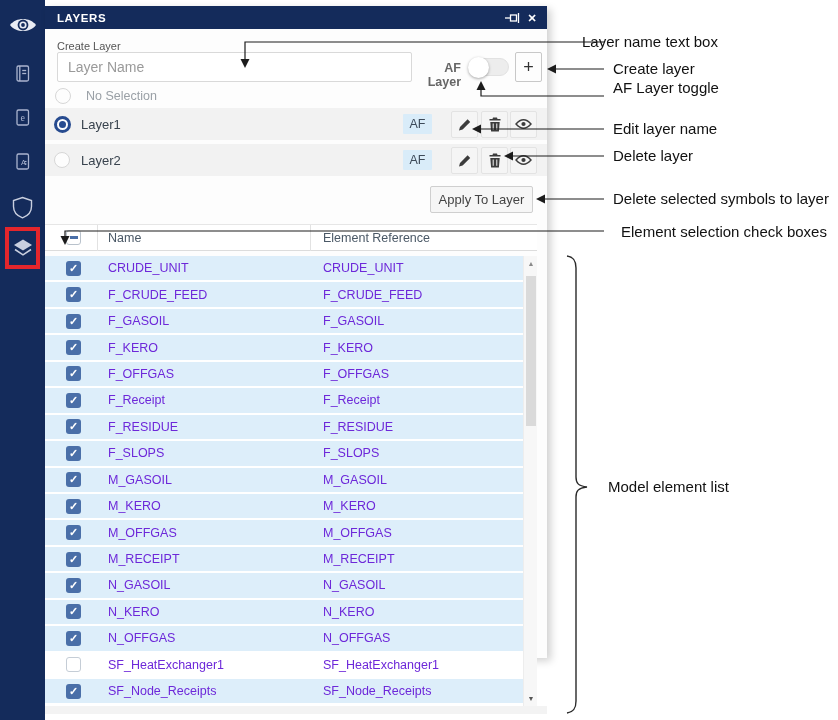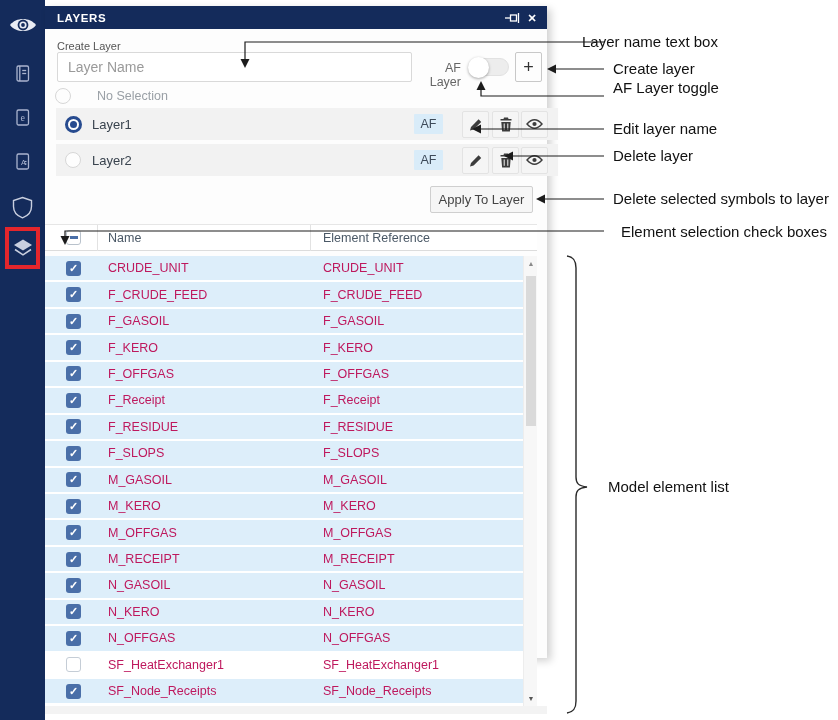--- a/index.html
+++ b/index.html
@@ -20,36 +20,36 @@
   .titlebar .title { color:#ffffff; font-size:11.5px; font-weight:bold; letter-spacing:0.6px; margin-left:12px; }
   .tb-btn { position:absolute; top:4px; width:16px; height:16px; display:flex; align-items:center;
     justify-content:center; cursor:pointer; }
   .tb-pin { right:26px; } .tb-close { right:7px; color:#fff; font-size:11px; font-weight:bold; }
 
   .create-label { position:absolute; left:12px; top:34px; font-size:11px; color:#555; }
   .layer-input { position:absolute; left:12px; top:46px; width:355px; height:30px; border:1px solid #d9d9d9;
     border-radius:2px; background:#fff; font-size:14px; color:#333; padding:0 10px;
     font-family:"Liberation Sans", sans-serif; }
   .layer-input::placeholder { color:#9a9a9a; }
-  .af-label { position:absolute; left:366px; top:55px; width:50px; text-align:right; font-size:12.5px; color:#666; }
+  .af-label { position:absolute; left:366px; top:55px; width:50px; text-align:right; font-size:12.5px; color:#666;font-weight:bold; }
   .toggle { position:absolute; left:424px; top:52px; width:40px; height:18px; background:#ededed;
     border:1px solid #e2e2e2; border-radius:10px; cursor:pointer; }
   .toggle .knob { position:absolute; left:-2px; top:-2px; width:21px; height:21px; border-radius:50%;
     background:#ffffff; box-shadow:0 1px 3px rgba(0,0,0,0.35); }
   .plus-btn { position:absolute; left:470px; top:46px; width:27px; height:30px; background:#fdfdfd;
     border:1px solid #c8c8c8; border-radius:2px; font-size:18px; color:#333; display:flex;
     align-items:center; justify-content:center; cursor:pointer; }
 
   .radio { width:16px; height:16px; border-radius:50%; border:1.5px solid #d7d7d7; background:#fdfdfd; }
   .radio.sel { width:17px; height:17px; border:3.5px solid #274b8f; display:flex; align-items:center; justify-content:center; }
   .radio.sel::after { content:""; width:7px; height:7px; border-radius:50%; background:#274b8f; }
-  .no-sel { position:absolute; left:10px; top:82px; display:flex; align-items:center; gap:26px; }
+  .no-sel { position:absolute; left:10px; top:82px; display:flex; align-items:center; gap:15px; }
   .no-sel span { font-size:12.5px; color:#9aa0a6; }
 
-  .layer-row { position:absolute; left:11px; width:502px; height:32px; background:#f2f2f2;
+  .layer-row { position:absolute; left:0; width:502px; height:32px; background:#f2f2f2;
     display:flex; align-items:center; }
   .layer-row .lname { position:absolute; left:36px; font-size:13px; color:#39434e; }
   .af-badge { position:absolute; left:358px; width:29px; height:20px; background:#d9ecf9; color:#3d4a59;
     font-size:12.5px; display:flex; align-items:center; justify-content:center; border-radius:1px; }
   .icon-btn { position:absolute; width:27px; height:27px; background:#f5f5f5; border:1px solid #e3e3e3;
     border-radius:2px; display:flex; align-items:center; justify-content:center; cursor:pointer; }
   .row-radio { position:absolute; left:9px; }
 
   .apply-btn { position:absolute; left:385px; top:180px; width:103px; height:27px; background:#f6f6f6;
     border:1px solid #cfcfcf; border-radius:2px; font-size:13px; color:#444; display:flex;
@@ -64,21 +64,21 @@
     font-weight:bold; display:flex; align-items:center; justify-content:center; line-height:1; }
   .cb.off { background:#fff; border:1px solid #c5cdd6; }
   .cb.ind { background:#fff; border:1px solid #b9c2cc; }
   .cb.ind::after { content:""; width:8px; height:3px; background:#4a6fa8; }
 
   .tbody { position:absolute; left:0; top:250px; width:478px; height:450px; }
   .trow { position:relative; height:26.45px; border-bottom:2px solid #ffffff; background:#ffffff;
     display:flex; align-items:center; cursor:default; }
   .trow.checked { background:#ddeefa; }
   .trow .cb { position:absolute; left:21px; }
-  .trow .cell { position:absolute; font-size:12.5px; color:#be185d; white-space:nowrap; }
+  .trow .cell { position:absolute; font-size:12.5px; color:#6d28d9; white-space:nowrap; }
   .trow .name { left:63px; } .trow .ref { left:278px; }
 
   .vscroll { position:absolute; left:478px; top:250px; width:14px; height:450px; background:#f7f7f7;
     border-left:1px solid #ededed; }
   .vscroll .thumb { position:absolute; left:2px; top:20px; width:10px; height:150px; background:#dadada; }
   .sb-arrow { position:absolute; left:0; width:14px; text-align:center; font-size:7px; color:#8a8a8a; }
   .bottom-strip { position:absolute; left:0; top:700px; width:502px; height:8px; background:#f3f3f3; }
 
   
   .ann { position:absolute; font-size:15px; color:#111; white-space:nowrap; }

